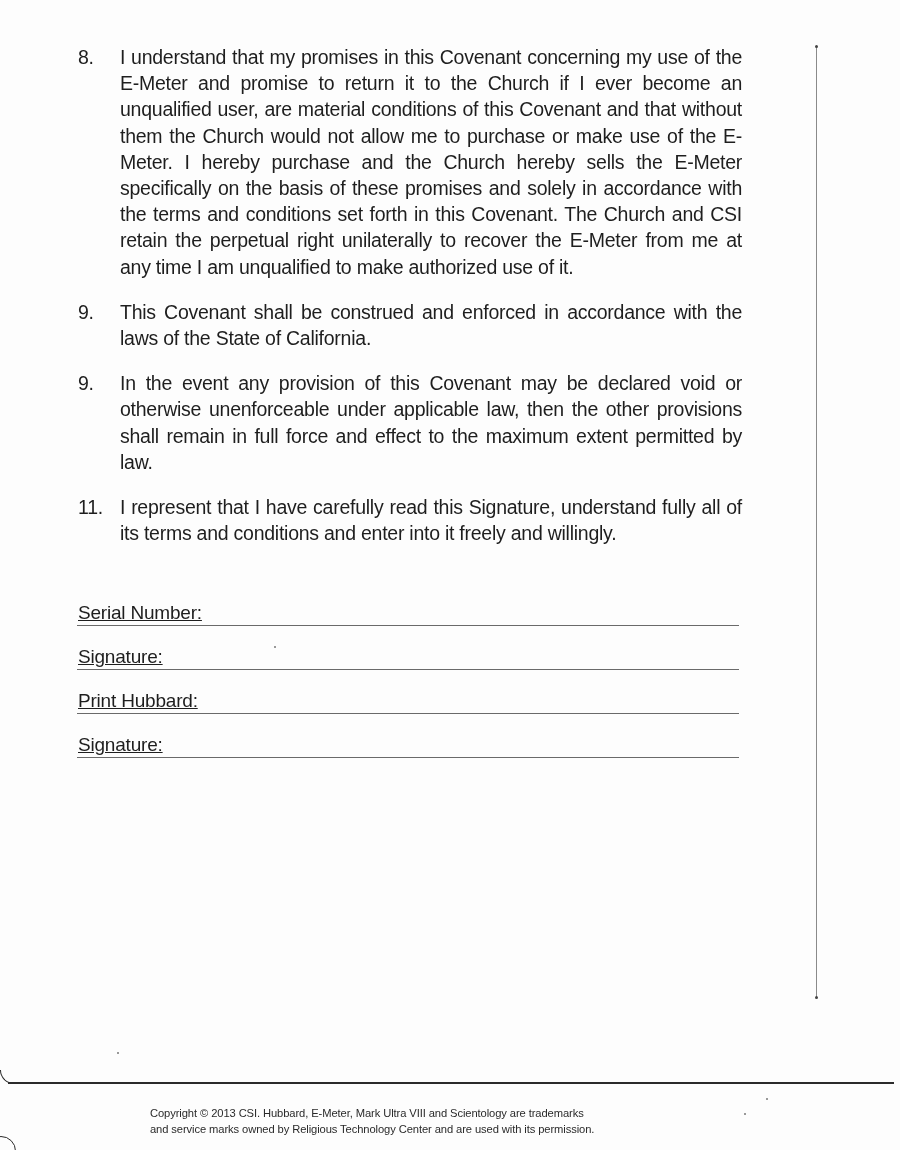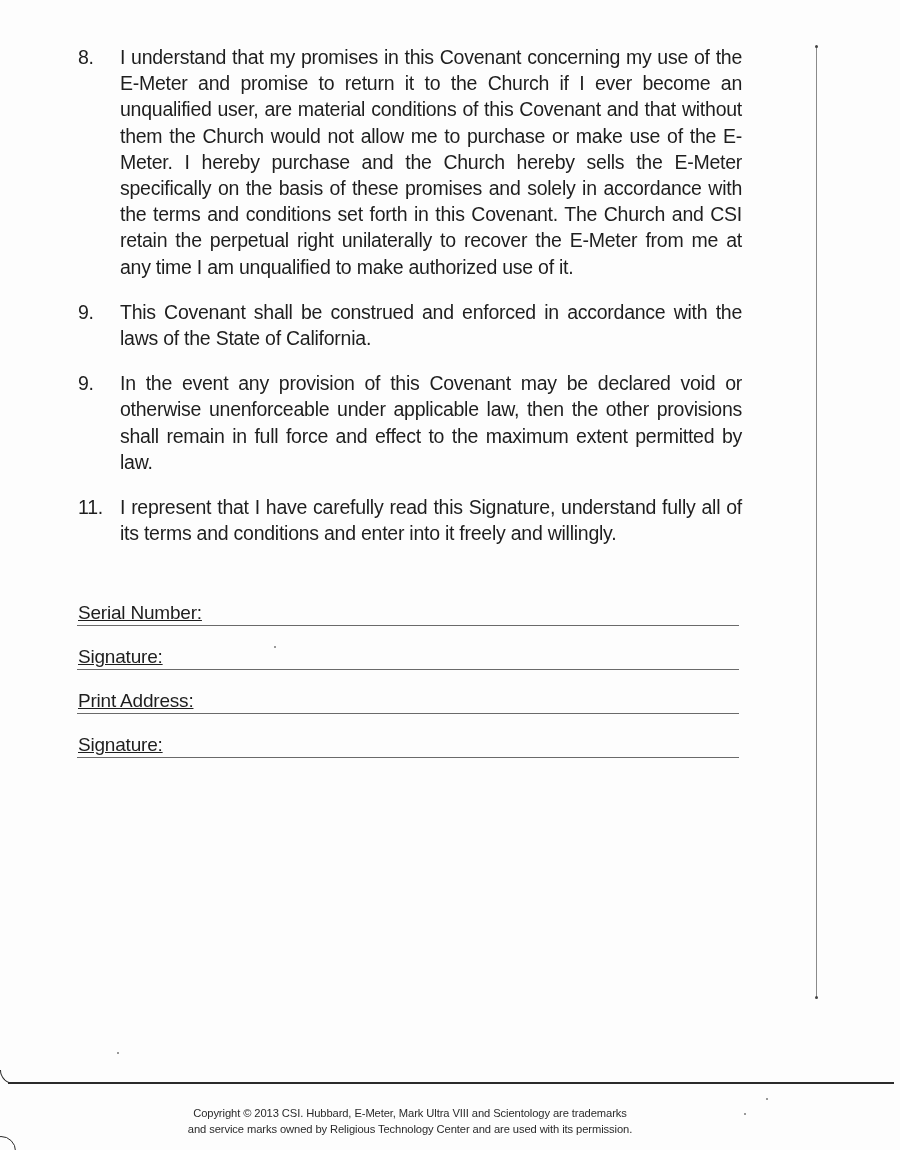--- a/index.html
+++ b/index.html
@@ -19,21 +19,21 @@
     .field { position: relative; height: 44px; border-bottom: 1px solid #6a6a6a; box-sizing: border-box; }
     .field .lbl { position: absolute; left: 1px; bottom: 1px; font-size: 19px; letter-spacing: -0.2px; line-height: 22px; text-decoration: underline; }
     .field:first-child { height: 26px; }
     .vrule { position: absolute; left: 816px; top: 46px; width: 1px; height: 952px; background: #8a8a8a; }
     .vrule-cap-top, .vrule-cap-bot { position: absolute; left: 815px; width: 3px; height: 3px; background: #444; border-radius: 50%; }
     .vrule-cap-top { top: 45px; }
     .vrule-cap-bot { top: 996px; }
     .footer-rule { position: absolute; left: 8px; top: 1082px; width: 886px; height: 1.5px; background: #2b2b2b; }
     .footer-curve { position: absolute; left: 0; top: 1070px; width: 14px; height: 14px; border-bottom: 1.5px solid #2b2b2b; border-left: 1.5px solid #2b2b2b; border-bottom-left-radius: 14px; box-sizing: border-box; }
     .corner-arc { position: absolute; left: -14px; top: 1136px; width: 30px; height: 30px; border: 1.5px solid #2b2b2b; border-radius: 50%; box-sizing: border-box; }
-    .copyright { position: absolute; left: 150px; top: 1105px; width: 520px; text-align: center; font-size: 11.2px; line-height: 16px; color: #2a2a2a; letter-spacing: -0.1px; }
+    .copyright { position: absolute; left: 150px; top: 1105px; width: 520px; font-size: 11.2px; line-height: 16px; color: #2a2a2a; letter-spacing: -0.1px; }
     .speck { position: absolute; width: 2px; height: 2px; background: #777; border-radius: 50%; }
   </style>
 </head>
 <body>
 
 <div class="page">
 
   <div class="clauses">
     <div class="clause c8">
       <span class="num">8.</span>
@@ -54,21 +54,21 @@
   </div>
 
   <div class="fields">
     <div class="field">
       <span class="lbl">Serial Number:</span>
     </div>
     <div class="field">
       <span class="lbl">Signature:</span>
     </div>
     <div class="field">
-      <span class="lbl">Print Address:</span>
+      <span class="lbl">Print Hubbard:</span>
     </div>
     <div class="field">
       <span class="lbl">Signature:</span>
     </div>
   </div>
 
   <div class="vrule"></div>
   <div class="vrule-cap-top"></div>
   <div class="vrule-cap-bot"></div>
 

